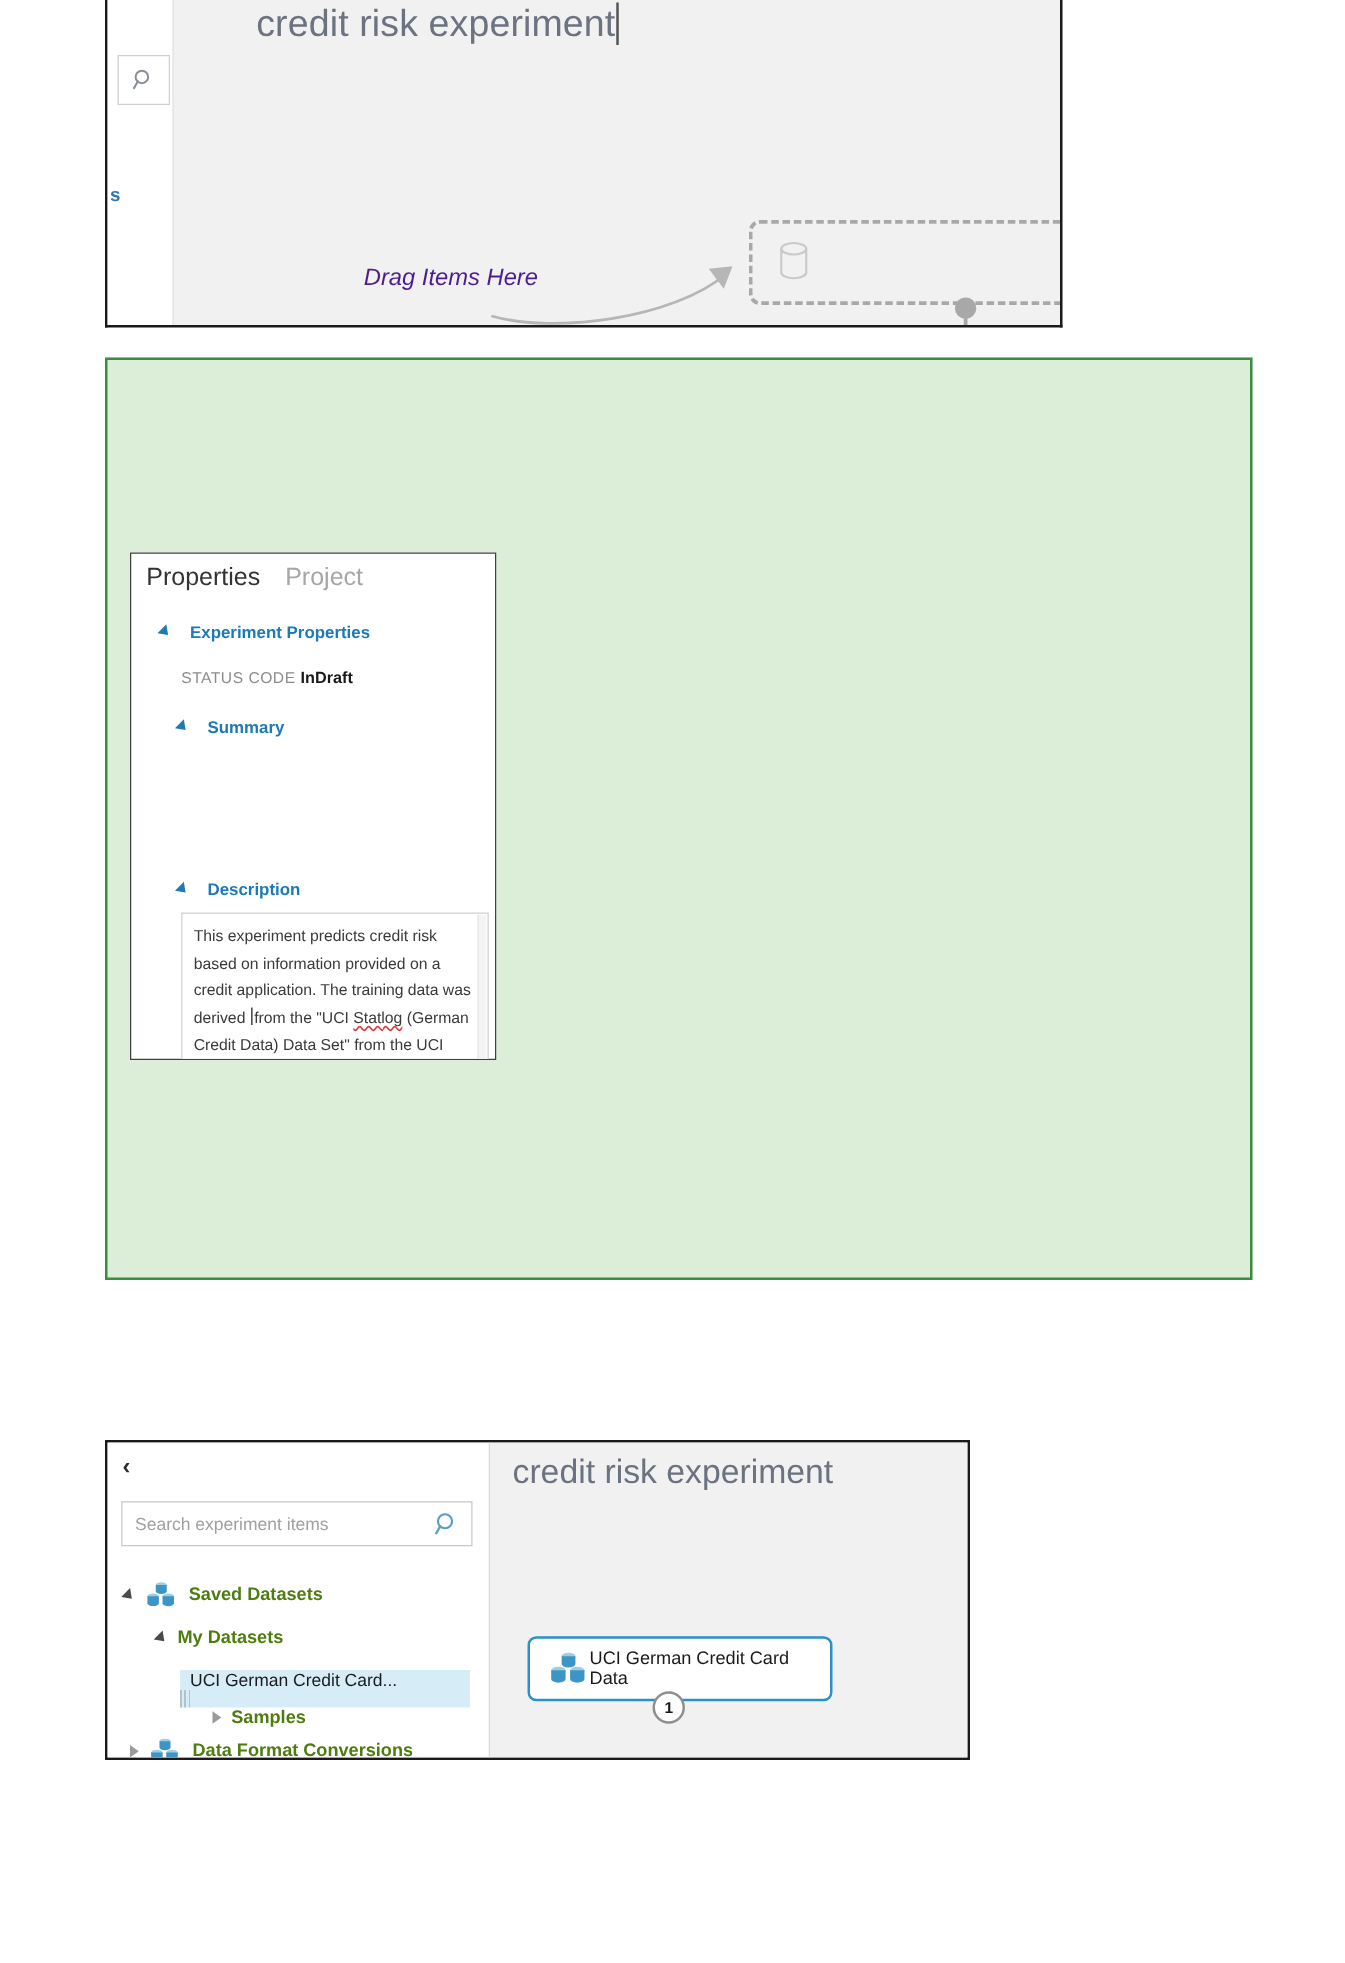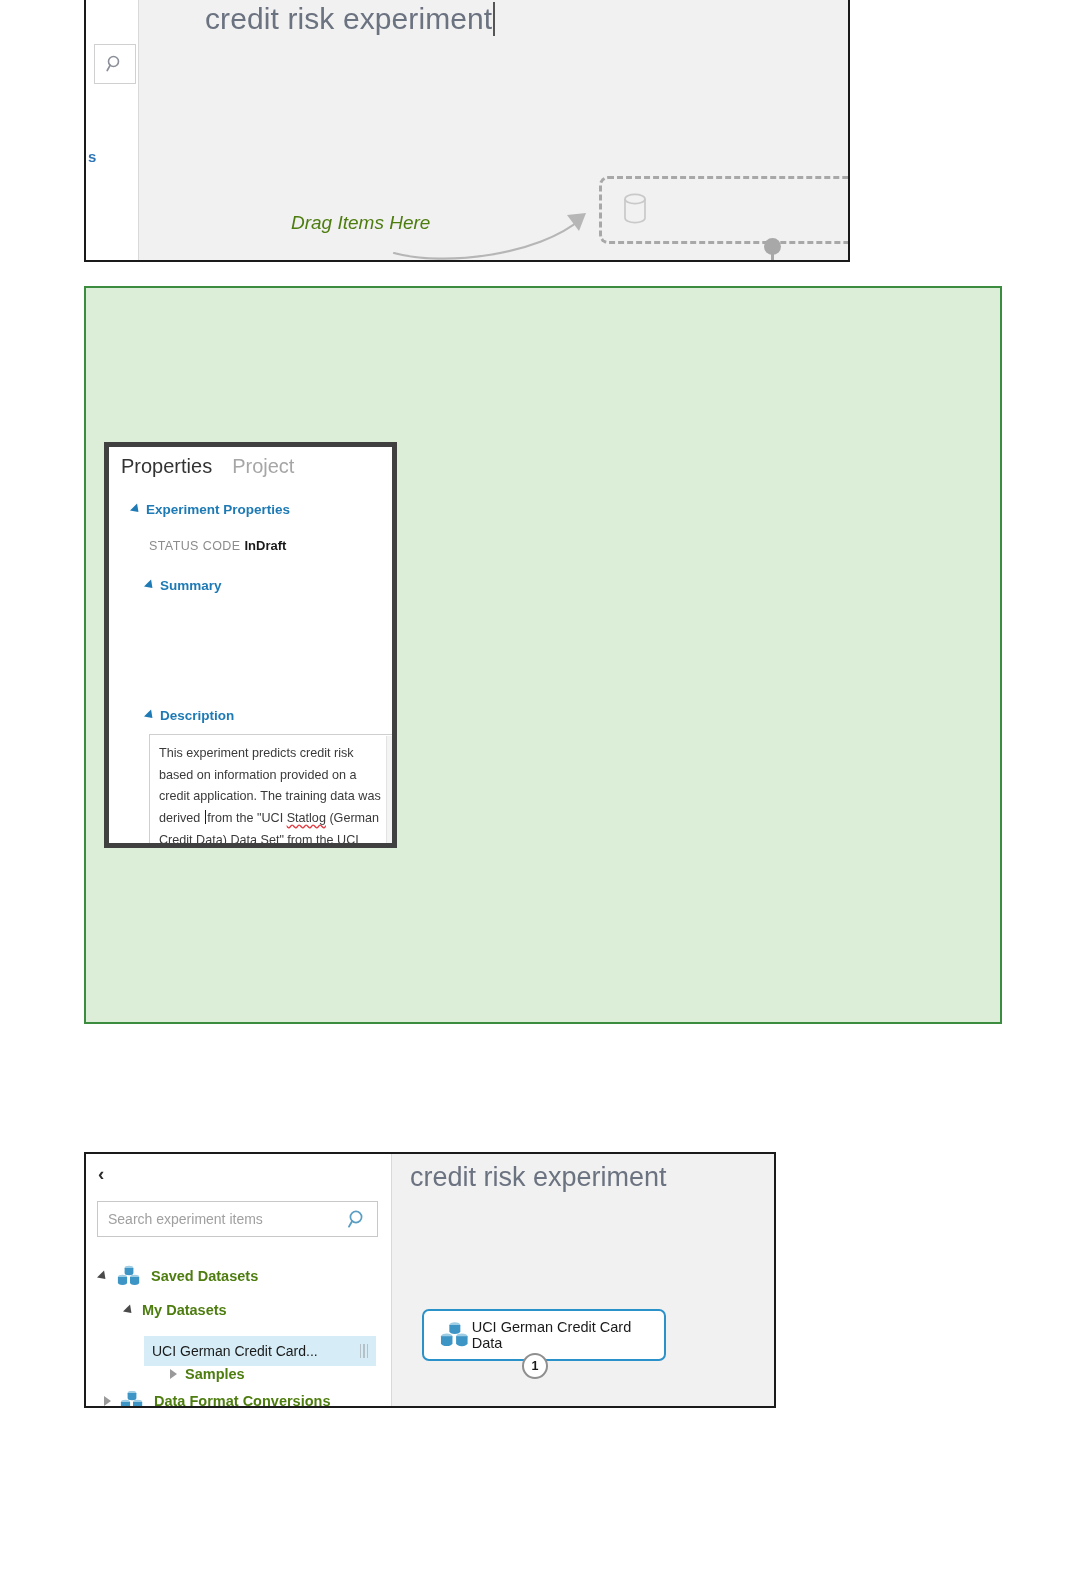--- a/index.html
+++ b/index.html
@@ -45,21 +45,21 @@
     display:inline-block; width:2px; height:34px; background:#555;
     vertical-align:-7px; margin-left:1px;
   }
   .p1-hint {
     position: absolute; left: 230px; top: 84px; width: 460px;
     text-align: center; font-size: 19px; font-weight: 300;
     color: #b3b3b3; line-height: 1.35;
   }
   .p1-dragtext {
     position: absolute; left: 152px; top: 212px;
-    font-size: 19px; color: #4d7c0f; font-style: italic; font-weight: 300;
+    font-size: 19px; color: #4c1d95; font-style: italic; font-weight: 300;
     white-space: nowrap;
   }
   .p1-arrow { position: absolute; left: 250px; top: 205px; }
   .p1-dropzone {
     position: absolute; left: 460px; top: 176px; width: 340px; height: 68px;
     border: 3px dashed #a8a8a8; border-radius: 9px;
   }
   .p1-cyl { position:absolute; left: 18px; top: 12px; }
   .p1-port {
     position: absolute; left: 162px; top: 59px; width: 17px; height: 17px;
@@ -70,32 +70,32 @@
     background: #a8a8a8;
   }
 
   
   .panel2 {
     position: absolute; left: 84px; top: 286px; width: 918px; height: 738px;
     background: #dcedd8; border: 2px solid #3c8c40;
   }
   .propwin {
     position: absolute; left: 18px; top: 154px; width: 293px; height: 406px;
-    background: #ffffff; border: 5px solid #404040;
+    background: #ffffff; border: 1px solid #404040;
     overflow: hidden;
   }
   .pw-tabs {
     position: absolute; left: 12px; top: 8px;
     display: flex; align-items: baseline; gap: 20px;
   }
   .pw-tab-active { font-size: 20px; color: #333; font-weight: 400; }
   .pw-tab-inactive { font-size: 20px; color: #a6a6a6; font-weight: 400; }
 
   .sec-head {
-    position: absolute; display: flex; align-items: center; gap: 5px;
+    position: absolute; display: flex; align-items: center; gap: 15px;
     font-size: 13.5px; font-weight: 700; color: #1d7ab5;
   }
   .tri-down {
     width: 0; height: 0; border-left: 5px solid transparent;
     border-right: 5px solid transparent; border-top: 7px solid #1d7ab5;
     transform: rotate(-45deg); margin-bottom:1px;
   }
   .pw-status-row {
     position: absolute; left: 40px; top: 91px;
     display: flex; align-items: baseline; gap: 4px;
@@ -149,21 +149,21 @@
     border-left: 5px solid transparent; border-right: 5px solid transparent;
     border-top: 7px solid #4a4a4a; transform: rotate(-45deg);
   }
   .tw-closed {
     border-top: 5px solid transparent; border-bottom: 5px solid transparent;
     border-left: 7px solid #9a9a9a;
   }
   .tlabel { font-size: 14.5px; font-weight: 700; color: #4d7c0f; }
   .tleaf-row {
     position: absolute; left: 58px; top: 182px; width: 232px; height: 30px;
-    background: #d6edf7; display: flex; align-items: center;
+    background: #d6edf7; display: flex; align-items: flex-start; flex-direction: column;
   }
   .tleaf-row span.txt { font-size: 14px; color: #1a1a1a; padding-left: 8px; flex:1;}
   .grip {
     width: 8px; height: 14px; margin-right: 8px; opacity:.45;
     background: repeating-linear-gradient(to right,#8b8b8b 0 1.5px,transparent 1.5px 3.5px);
   }
   .p3-clip {
     position: absolute; left: 18px; top: 237px; height: 19px; overflow: hidden;
     display: flex; align-items: center;
   }

